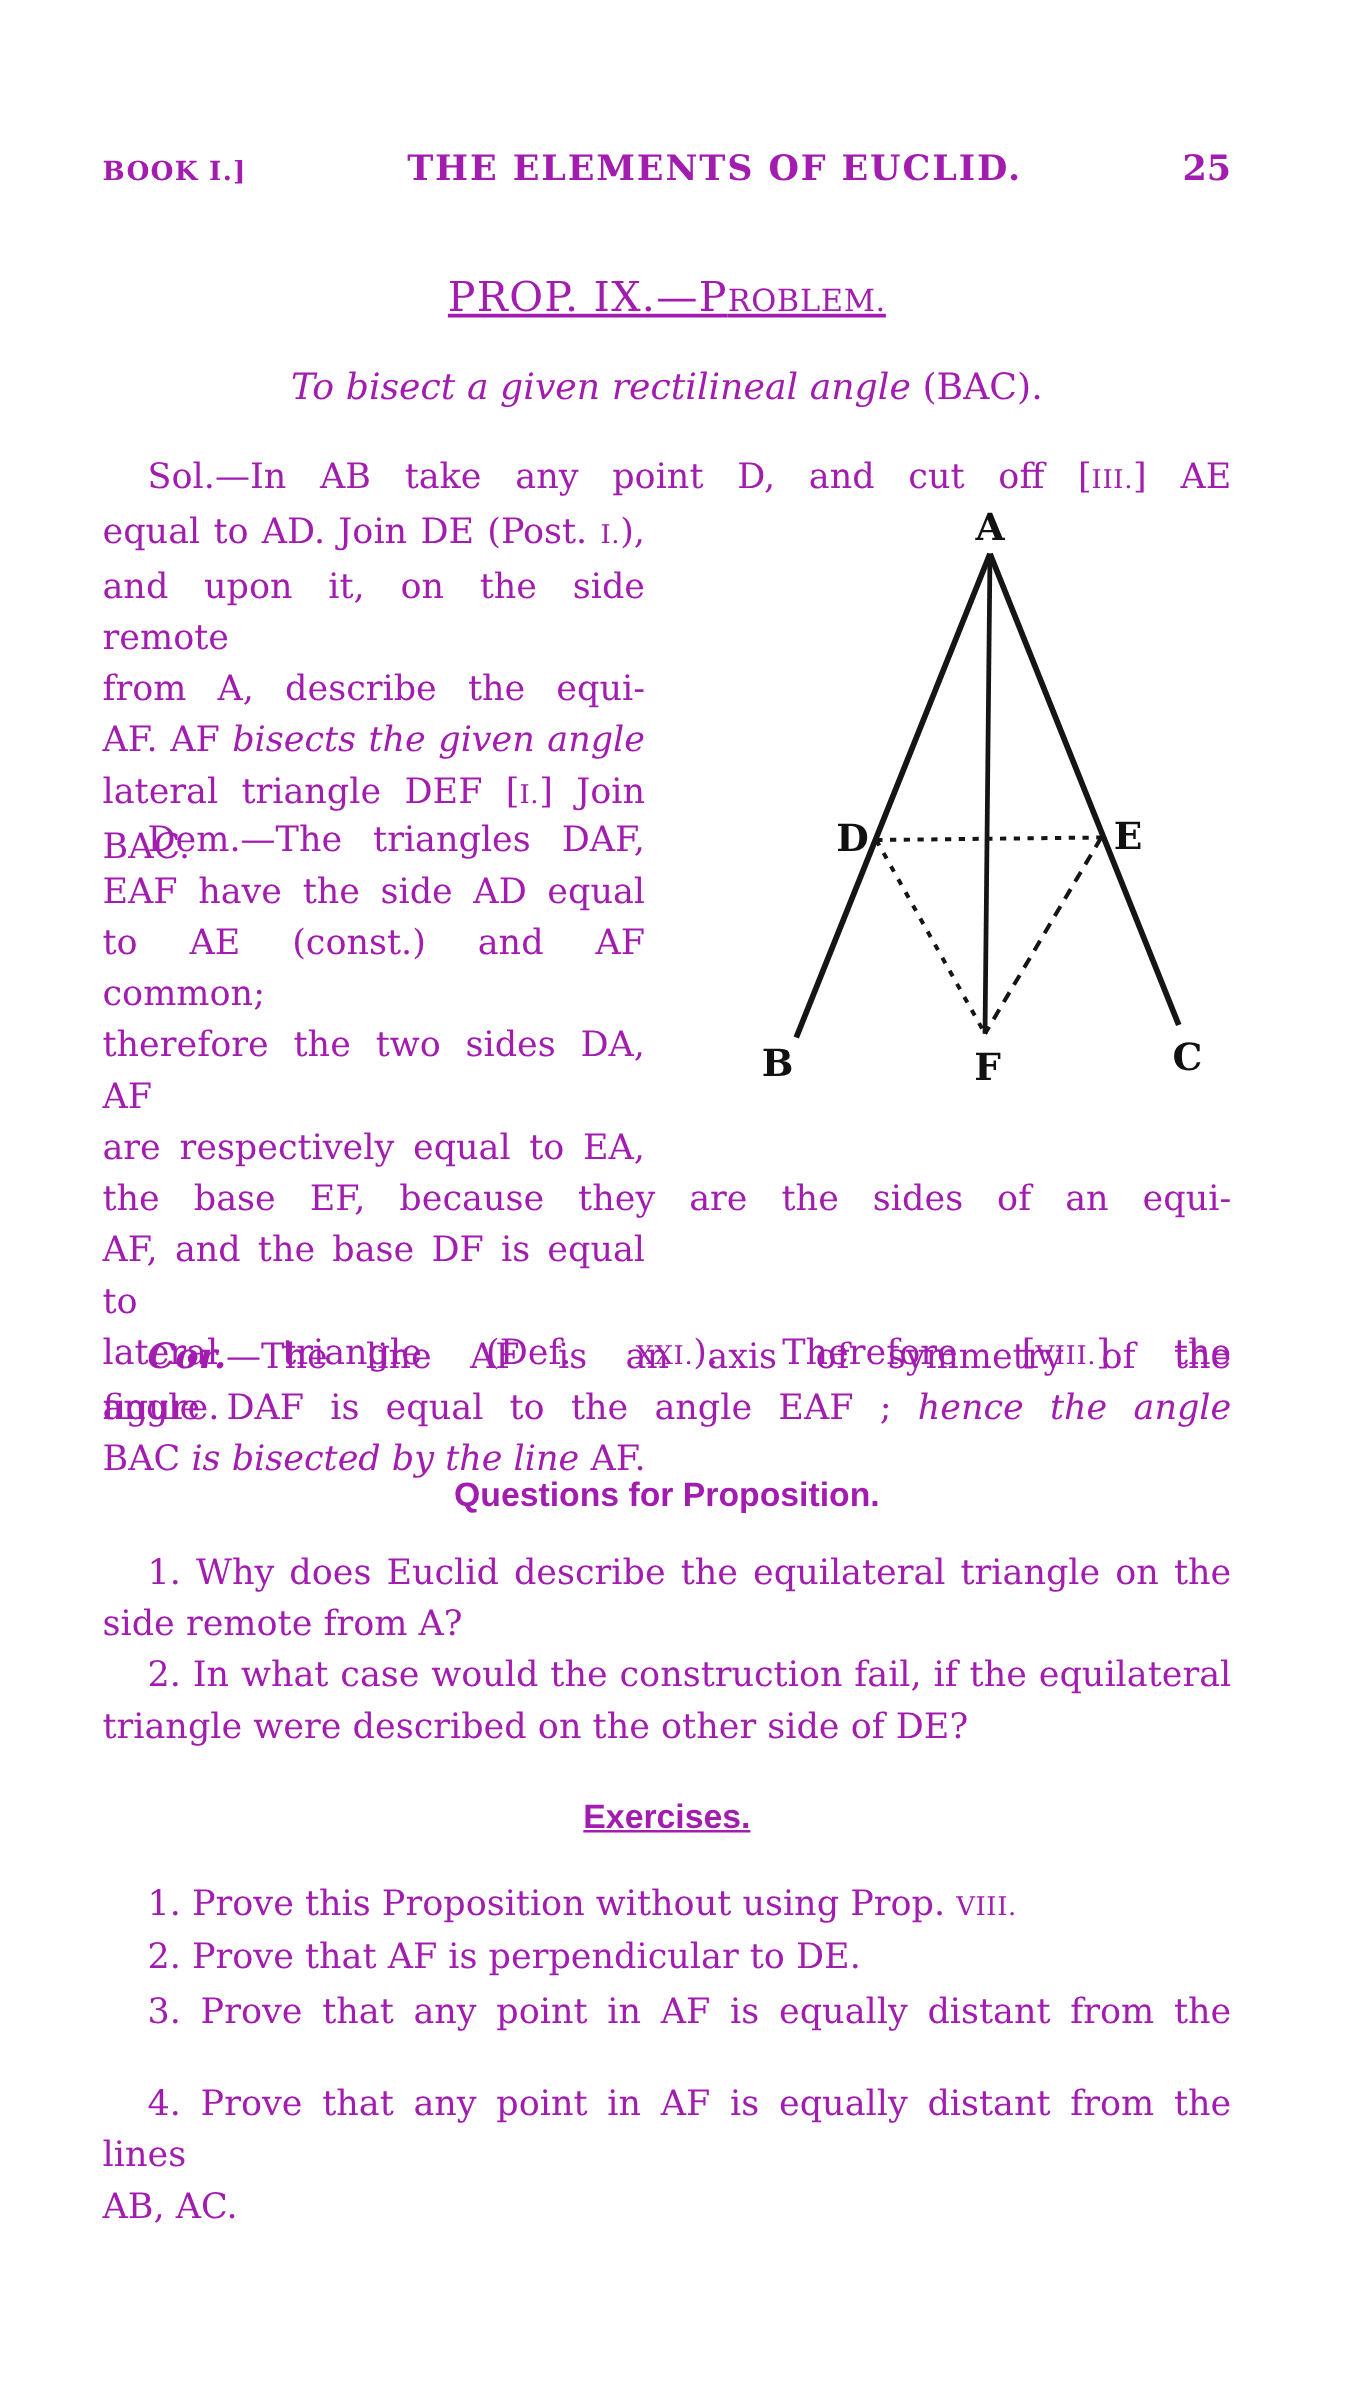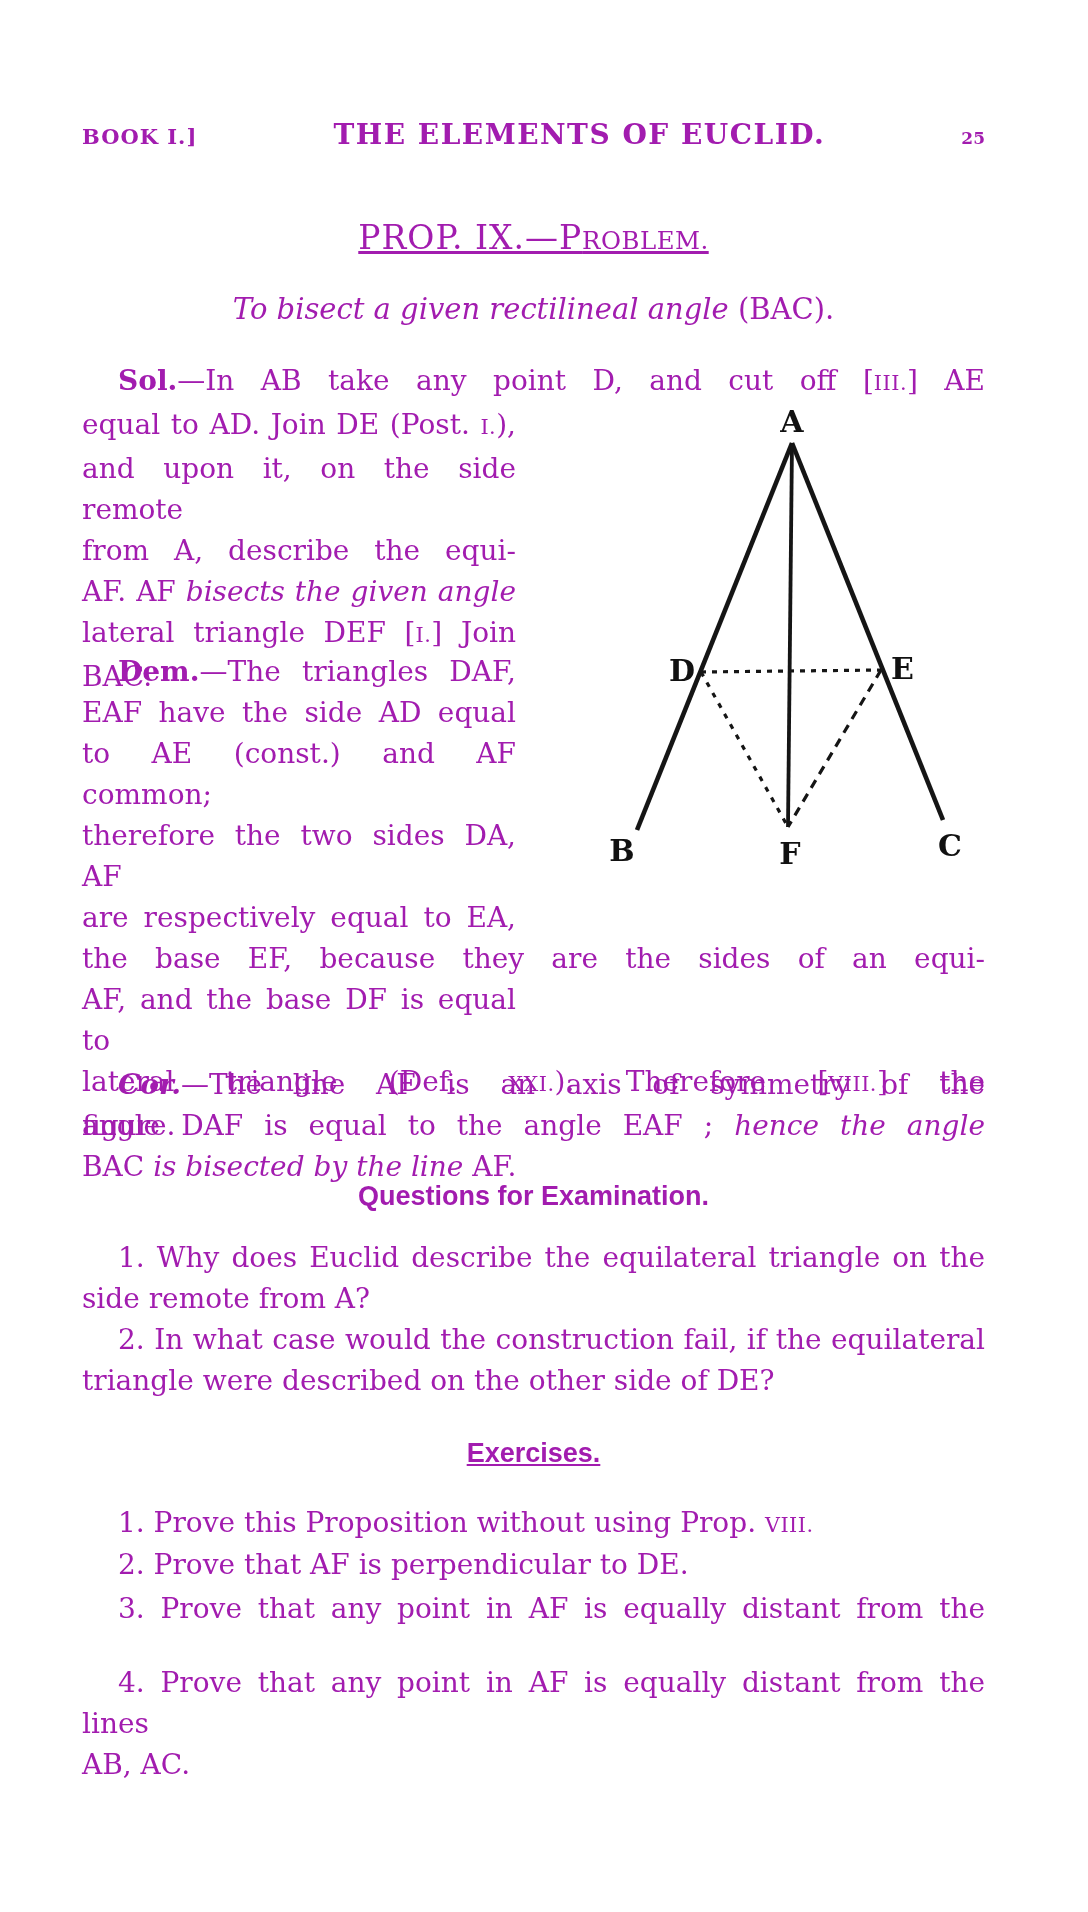--- a/index.html
+++ b/index.html
@@ -5,31 +5,31 @@
   html,body{margin:0;padding:0;background:#e8e8e8;}
   .page{
     position:relative;width:1088px;height:1912px;background:#ffffff;
     font-family:"DejaVu Serif",serif;color:#a21caf;overflow:hidden;
   }
   .block{position:absolute;left:82px;width:903px;font-size:28px;line-height:41px;}
   .ln{width:100%;}
   .ln.col{width:434px;}
   .ln.j{text-align:justify;text-align-last:justify;}
   .ln.ind{text-indent:36px;}
-  .b{font-weight:bold;}
+  .b{font-weight:normal;}
   .i{font-style:italic;}
   .bi{font-weight:bold;font-style:italic;}
   .sc{font-size:0.74em;letter-spacing:0.5px;}
   .header{
     position:absolute;left:82px;top:118px;width:903px;
     display:flex;justify-content:space-between;align-items:baseline;
   }
   .rh-left{font-size:21px;font-weight:bold;letter-spacing:1px;}
   .rh-center{font-size:28px;font-weight:bold;letter-spacing:1.5px;}
-  .rh-right{font-size:17px;font-weight:bold;}
+  .rh-right{font-size:28px;font-weight:bold;}
   .title-block{position:absolute;left:82px;top:218px;width:903px;font-size:33px;text-align:center;letter-spacing:1px;}
   .title-block .ln{text-align:center;text-decoration:underline;}
   .statement-block{position:absolute;left:82px;top:292px;width:903px;font-size:29px;font-weight:normal;text-align:center;}
   .statement-block .ln{text-align:center;}
   .shead{
     position:absolute;left:82px;width:903px;text-align:center;
     font-family:"Liberation Sans",sans-serif;font-weight:bold;font-size:27px;
   }
   .fig{position:absolute;left:598px;top:402px;}
   .fig text{font-family:"DejaVu Serif",serif;font-weight:bold;font-size:30px;fill:#111;}
@@ -90,21 +90,21 @@
       <div class="ln j"><span>lateral triangle (Def. </span><span class="sc">XXI.</span><span>).  Therefore [</span><span class="sc">VIII.</span><span>] the</span></div>
       <div class="ln j"><span>angle DAF is equal to the angle EAF ; </span><span class="i">hence the angle</span></div>
       <div class="ln"><span>BAC </span><span class="i">is bisected by the line</span><span> AF.</span></div>
     </div>
 
   <div class="block" style="top:1064px;">
       <div class="ln j ind"><span class="bi">Cor.</span><span>—The line AF is an axis of symmetry of the</span></div>
       <div class="ln"><span>figure.</span></div>
     </div>
 
-  <div class="shead" style="top:1181px;">Questions for Examination.</div>
+  <div class="shead" style="top:1181px;">Questions for Proposition.</div>
 
   <div class="block" style="top:1237px;">
       <div class="ln j ind"><span>1. Why does Euclid describe the equilateral triangle on the</span></div>
       <div class="ln"><span>side remote from A?</span></div>
     </div>
   <div class="block" style="top:1319px;">
       <div class="ln j ind"><span>2. In what case would the construction fail, if the equilateral</span></div>
       <div class="ln"><span>triangle were described on the other side of DE?</span></div>
     </div>
 

